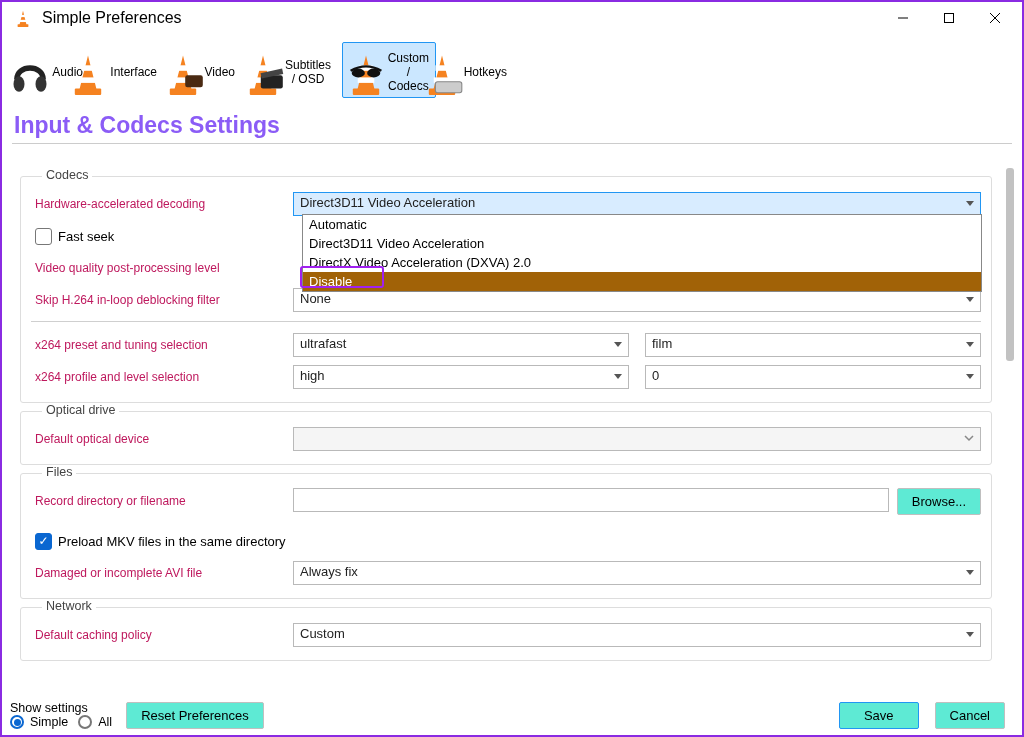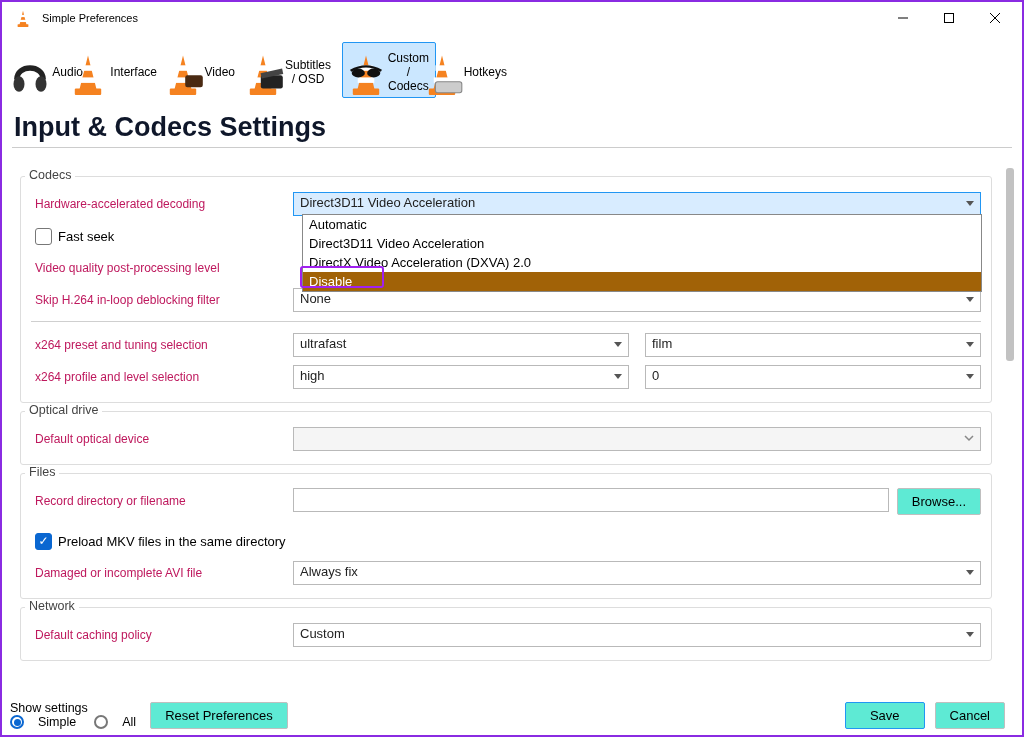--- a/index.html
+++ b/index.html
@@ -12,47 +12,47 @@
     border:2px solid #8a2be2;
     color:#000;
     position:relative;
     overflow:hidden;
   }
   
   .titlebar {
     height:32px; display:flex; align-items:center; padding:0 4px;
   }
   .titlebar .app-icon { width:18px; height:18px; margin:0 10px 0 8px; }
-  .title-text { font-size:11px; }
+  .title-text { font-size:16px; }
   .win-controls { margin-left:auto; display:flex; }
   .win-btn { width:46px; height:30px; display:flex; align-items:center; justify-content:center; }
   .win-btn svg { stroke:#000;stroke-width:1; }
   
   .tabstrip { padding:8px 14px 6px; display:flex; gap:4px; }
   .tab {
     display:flex; align-items:center; justify-content:flex-end;
     padding:4px 6px 2px; border:1px solid transparent; border-radius:2px;
     font-size:12px; text-align:center;
   }
   .tab.sel { background:#cbe7ff; border-color:#2196f3; }
   .tab .tab-label{ margin-top:2px; }
   .tab-icon { width:48px; height:48px; display:flex; align-items:flex-end; justify-content:center; }
   
-  .page-head { font-size:27px; font-weight:600; color:#0f172a; padding:8px 12px 4px; }
+  .page-head { font-size:23px; font-weight:600; color:#8b5cf6; padding:8px 12px 4px; }
   .head-rule { margin:0 10px 10px; height:1px; background:#ccc; }
 
   
   .scroll-wrap { position:absolute; top:166px; left:12px; right:8px; bottom:58px; overflow:hidden; }
   .scroll-body { margin-right:16px; padding:4px 2px; }
   .scrollbar { position:absolute; top:0; right:0; width:8px; height:100%; background:transparent; }
   .scroll-thumb { position:absolute; top:0; right:0; width:8px; height:38%; background:#c2c2c2; border-radius:3px; }
 
   
   .group { border:1px solid #ddd; border-radius:3px; margin:4px 4px 8px; padding:10px 10px 8px; position:relative; }
-  .group-title { position:absolute; top:-9px; left:4px; background:#fff; padding:0 4px; font-size:12.5px; color:#444; }
+  .group-title { position:absolute; top:-9px; left:21px; background:#fff; padding:0 4px; font-size:12.5px; color:#444; }
   .row { display:flex; align-items:center; min-height:30px; margin:2px 0; }
   .lbl { width:262px; padding-left:4px; font-size:12px; color:#be185d; }
   .ctrl { flex:1; }
   .pair { display:flex; gap:16px; }
   .pair .half { flex:1; }
 
   .combobox, .textbox {
     width:100%; height:24px; border:1px solid #b9b9b9; background:#fff;
     font-size:13px; color:#222; padding:2px 20px 2px 6px; position:relative;
   }
@@ -73,29 +73,29 @@
     position:absolute; left:300px; right:40px; top:212px;
     border:1px solid #888; background:#fff; font-size:13px; z-index:20;
   }
   .dropdown-popup .opt { padding:1px 6px; line-height:17px; }
   .dropdown-popup .opt.hi { background:#a16207; color:#fff; }
   .purple-ring { position:absolute; border:2px solid #a020f0; border-radius:3px; z-index:30; pointer-events:none; }
 
   
   .footer { position:absolute; left:8px; right:17px; bottom:6px; display:flex; align-items:flex-end; }
   .show-settings { font-size:12.5px; }
-  .radio-row { display:flex; align-items:center; gap:10px; }
+  .radio-row { display:flex; align-items:center; gap:2px; }
   .radio { width:14px;height:14px;border:2px solid #0a67d1;border-radius:50%; display:inline-flex;align-items:center;justify-content:center; }
   .radio.off{ border-color:#777; }
   .radio.sel::after{content:""; width:7px;height:7px;border-radius:50%;background:#0a67d1;}
   .btn { border:1px solid #bfbfbf; background:#5eead4; padding:5px 14px; font-size:13px; border-radius:2px; }
   .btn.primary { border-color:#2196f3; padding:5px 24px; }
   .footer .spacer{flex:1;}
   .grp-reset{display:flex;align-items:center;gap:14px;}
-  .footer-right{display:flex;gap:10px;align-items:center;}
+  .footer-right{display:flex;gap:16px;align-items:center;}
 </style>
 </head>
 <body>
 
 <svg width="0" height="0" style="position:absolute">
   <defs>
     <g id="vlc-cone">
       <path d="M20 4 L28 36 L12 36 Z" fill="#f58220"></path>
       <rect x="14" y="13" width="12" height="5" fill="#fff"></rect>
       <rect x="12.5" y="24" width="15" height="5" fill="#fff"></rect>

